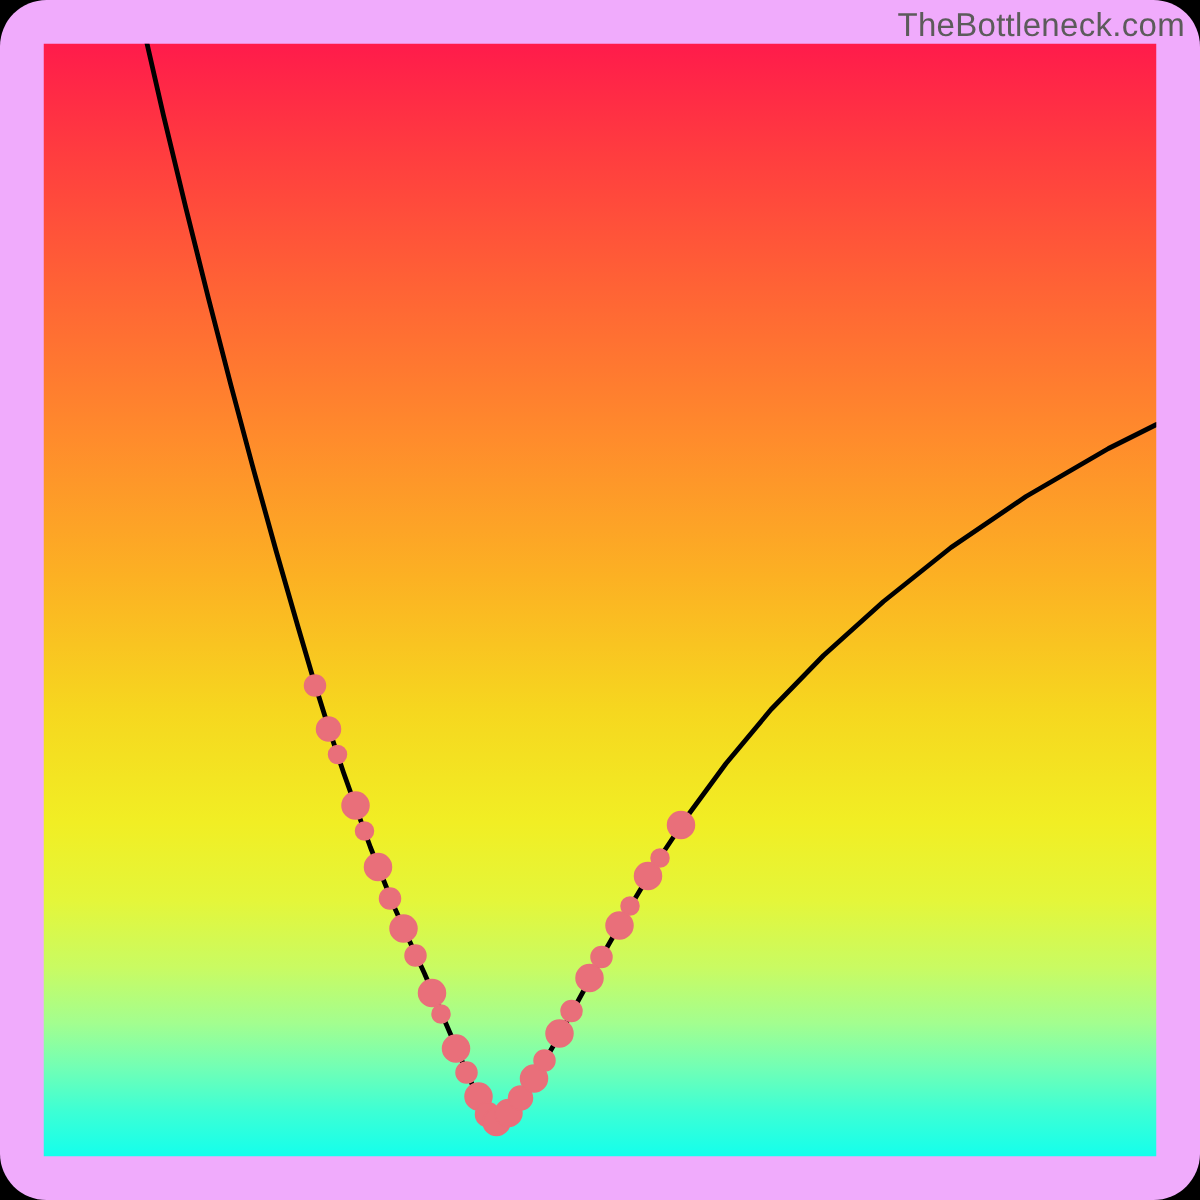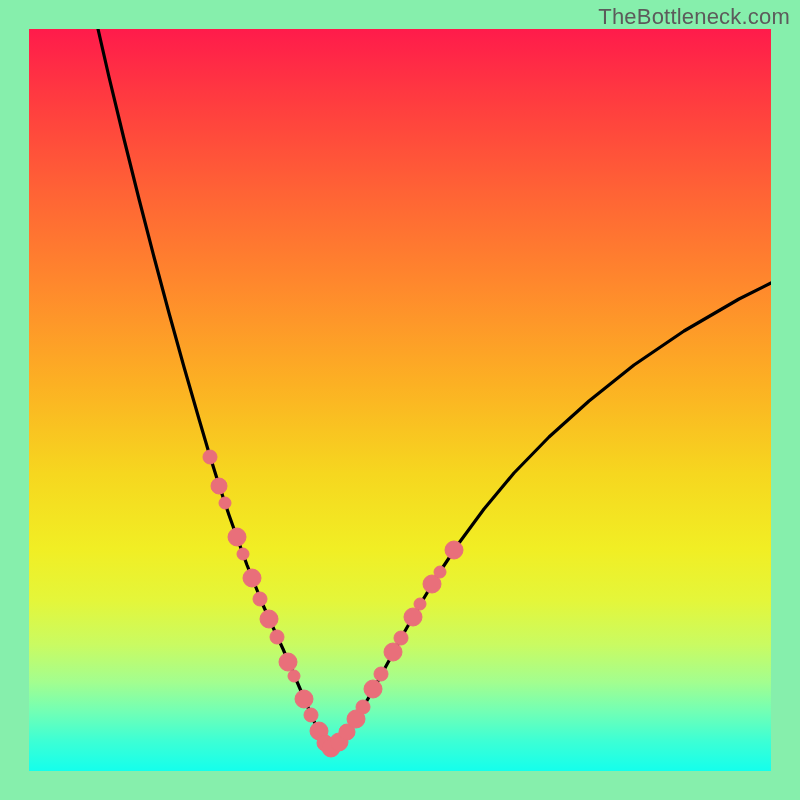--- a/index.html
+++ b/index.html
@@ -1,21 +1,22 @@
 <!DOCTYPE html>
 <html><head>
 <meta charset="utf-8">
 <style>
   * { margin: 0; padding: 0; box-sizing: border-box; }
   html, body { width: 800px; height: 800px; overflow: hidden; background: #000; }
   .outer {
     width: 800px;
     height: 800px;
-    background: #86efac;
+    background: #f0abfc;
     position: relative;
+    border-radius: 31px;
   }
   .watermark {
     position: absolute;
     top: 4px;
     right: 10px;
     font-family: Arial, Helvetica, sans-serif;
     font-size: 22px;
     color: #5c5b5b;
     font-weight: 500;
     letter-spacing: 0.2px;

